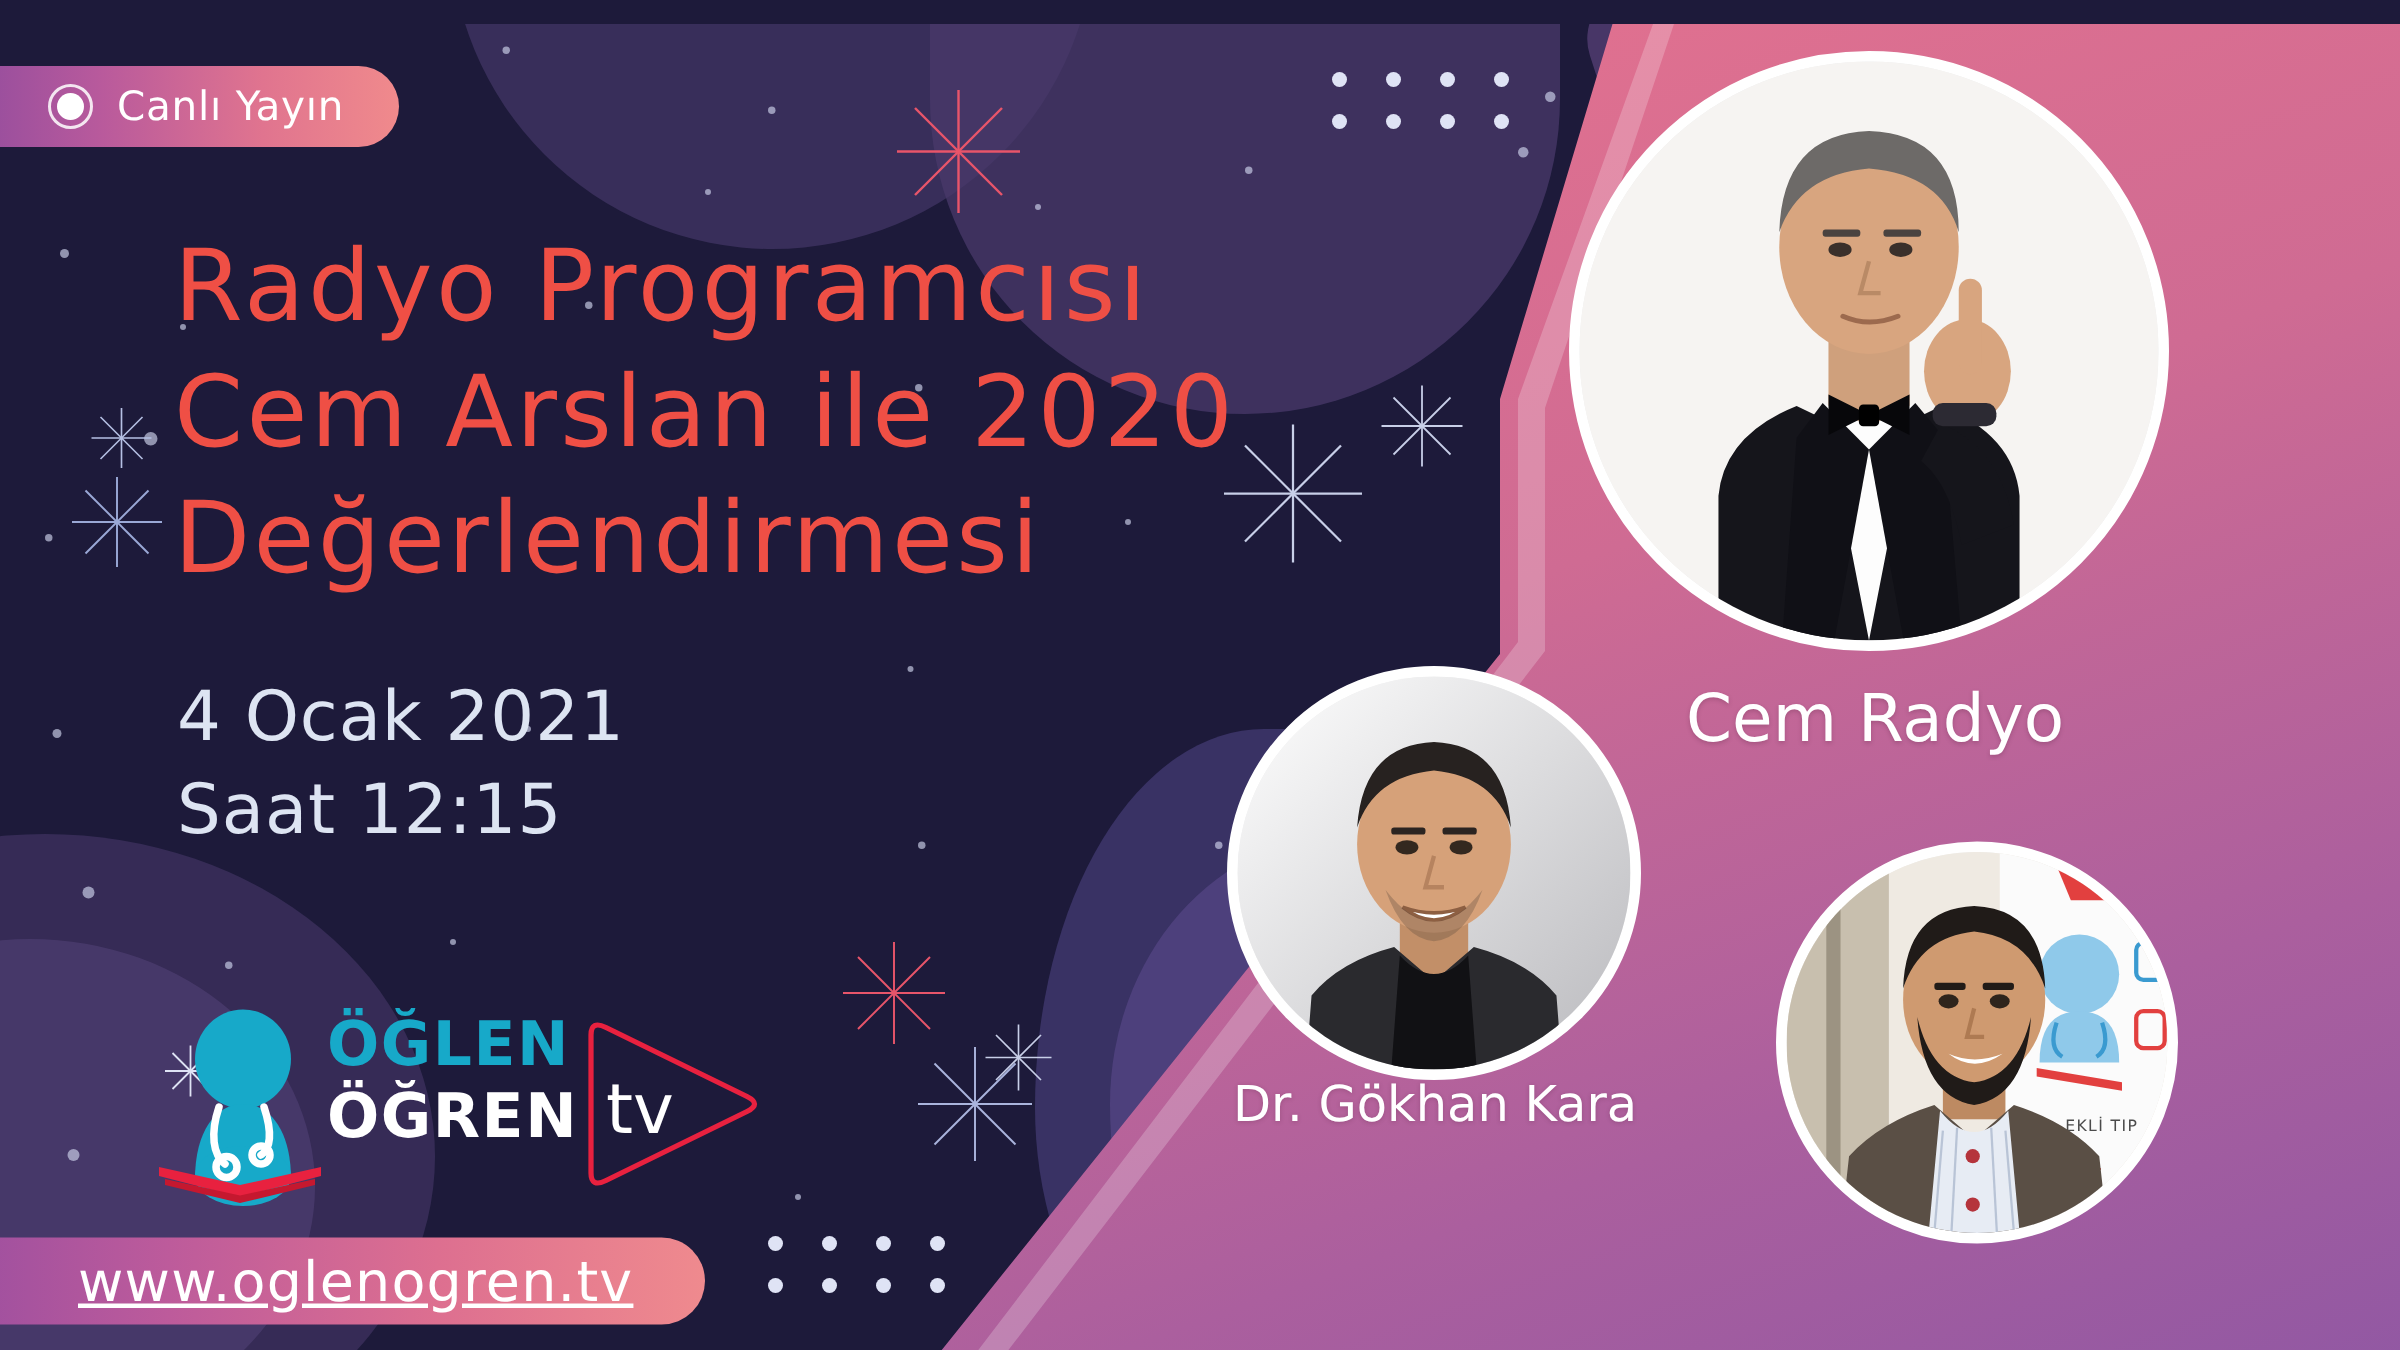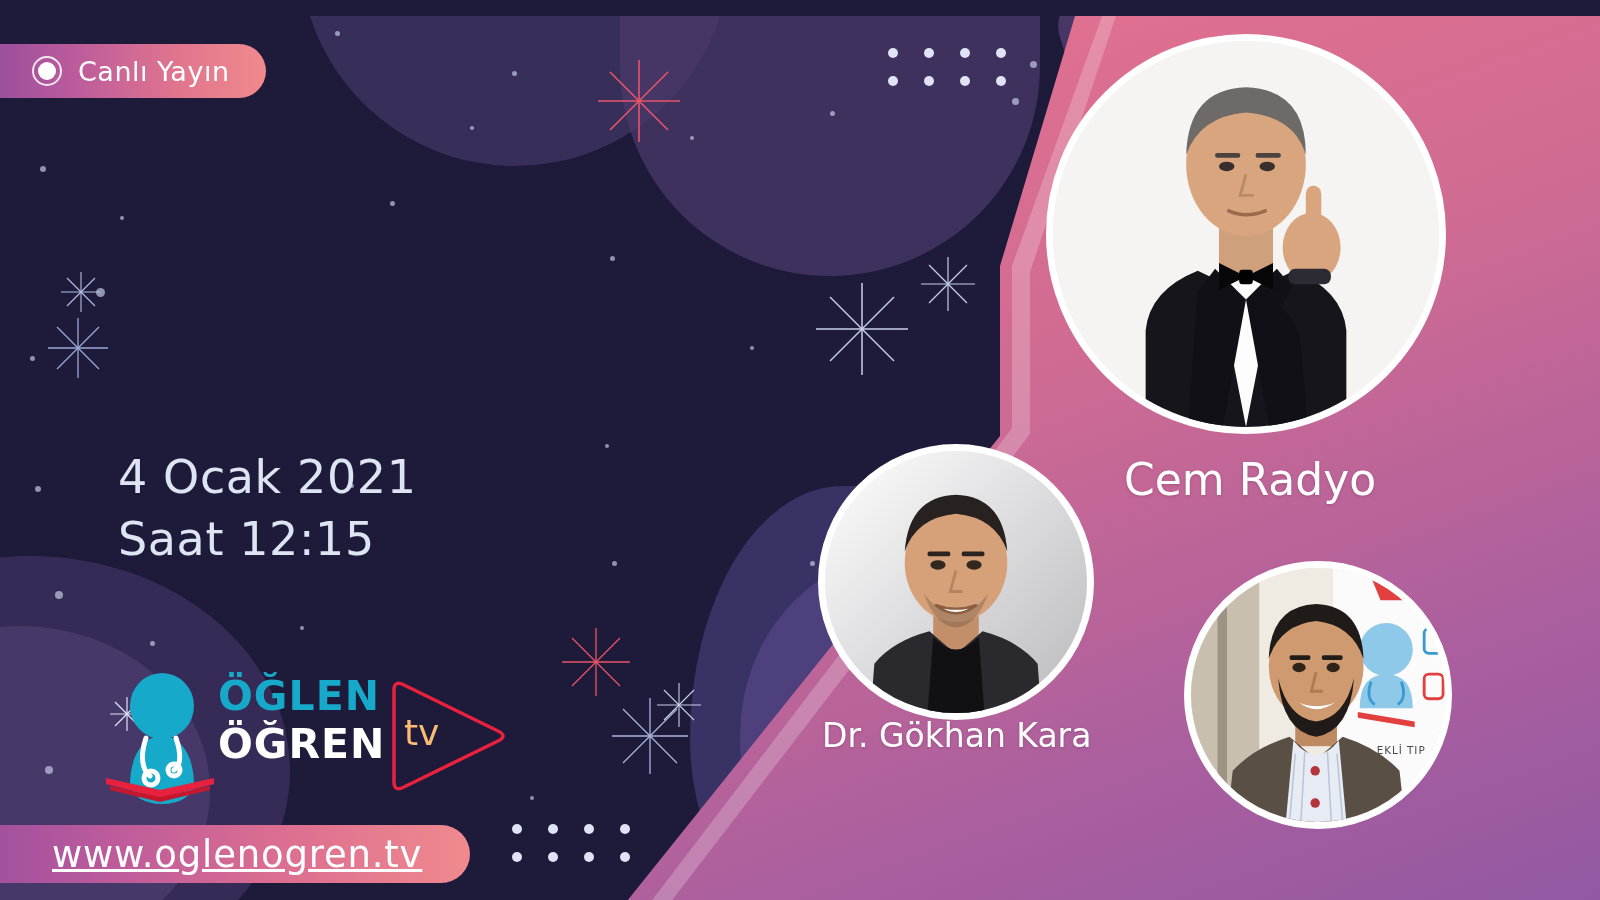--- a/index.html
+++ b/index.html
@@ -168,21 +168,21 @@
   .logo-words { position:absolute; left:118px; top:6px; }
   .logo-line {
     font-size:41px; font-weight:700;
     letter-spacing:1px; line-height:48px;
   }
   .logo-oglen { color:#17a9c9; }
   .logo-ogren { color:#ffffff; }
   .logo-tv { position:absolute; left:280px; top:10px; width:130px; height:120px; }
   .logo-tv-text {
     position:absolute; left:24px; top:36px;
-    color:#fdba74; font-size:36px; font-weight:400;
+    color:#ffffff; font-size:46px; font-weight:400;
   }
 
   
   .url-pill {
     position:absolute; left:-40px; top:809px;
     height:58px;
     display:flex; align-items:center;
     padding:0 48px 0 92px;
     border-radius:0 30px 30px 0;
     background:linear-gradient(90deg,#9a4ea0 0%, #bd5b9b 30%, #dd6f90 65%, #ef8a8e 100%);
@@ -364,20 +364,25 @@
   <div class="pink-panel"></div>
   <div class="pink-panel-line"></div>
 
   <div class="live-badge">
     <span class="live-dot-ring">
         <b></b>
       </span>
     <span class="live-label">Canlı Yayın</span>
   </div>
 
+  <div class="headline">
+    <div>Radyo Programcısı</div>
+    <div>Cem Arslan ile 2020</div>
+    <div>Değerlendirmesi</div>
+  </div>
 
   <div class="datetime">
     <div>4 Ocak 2021</div>
     <div>Saat 12:15</div>
   </div>
 
   <div class="logo">
     <div class="logo-figure">
       <svg width="120" height="140" viewBox="0 0 120 140">
 

